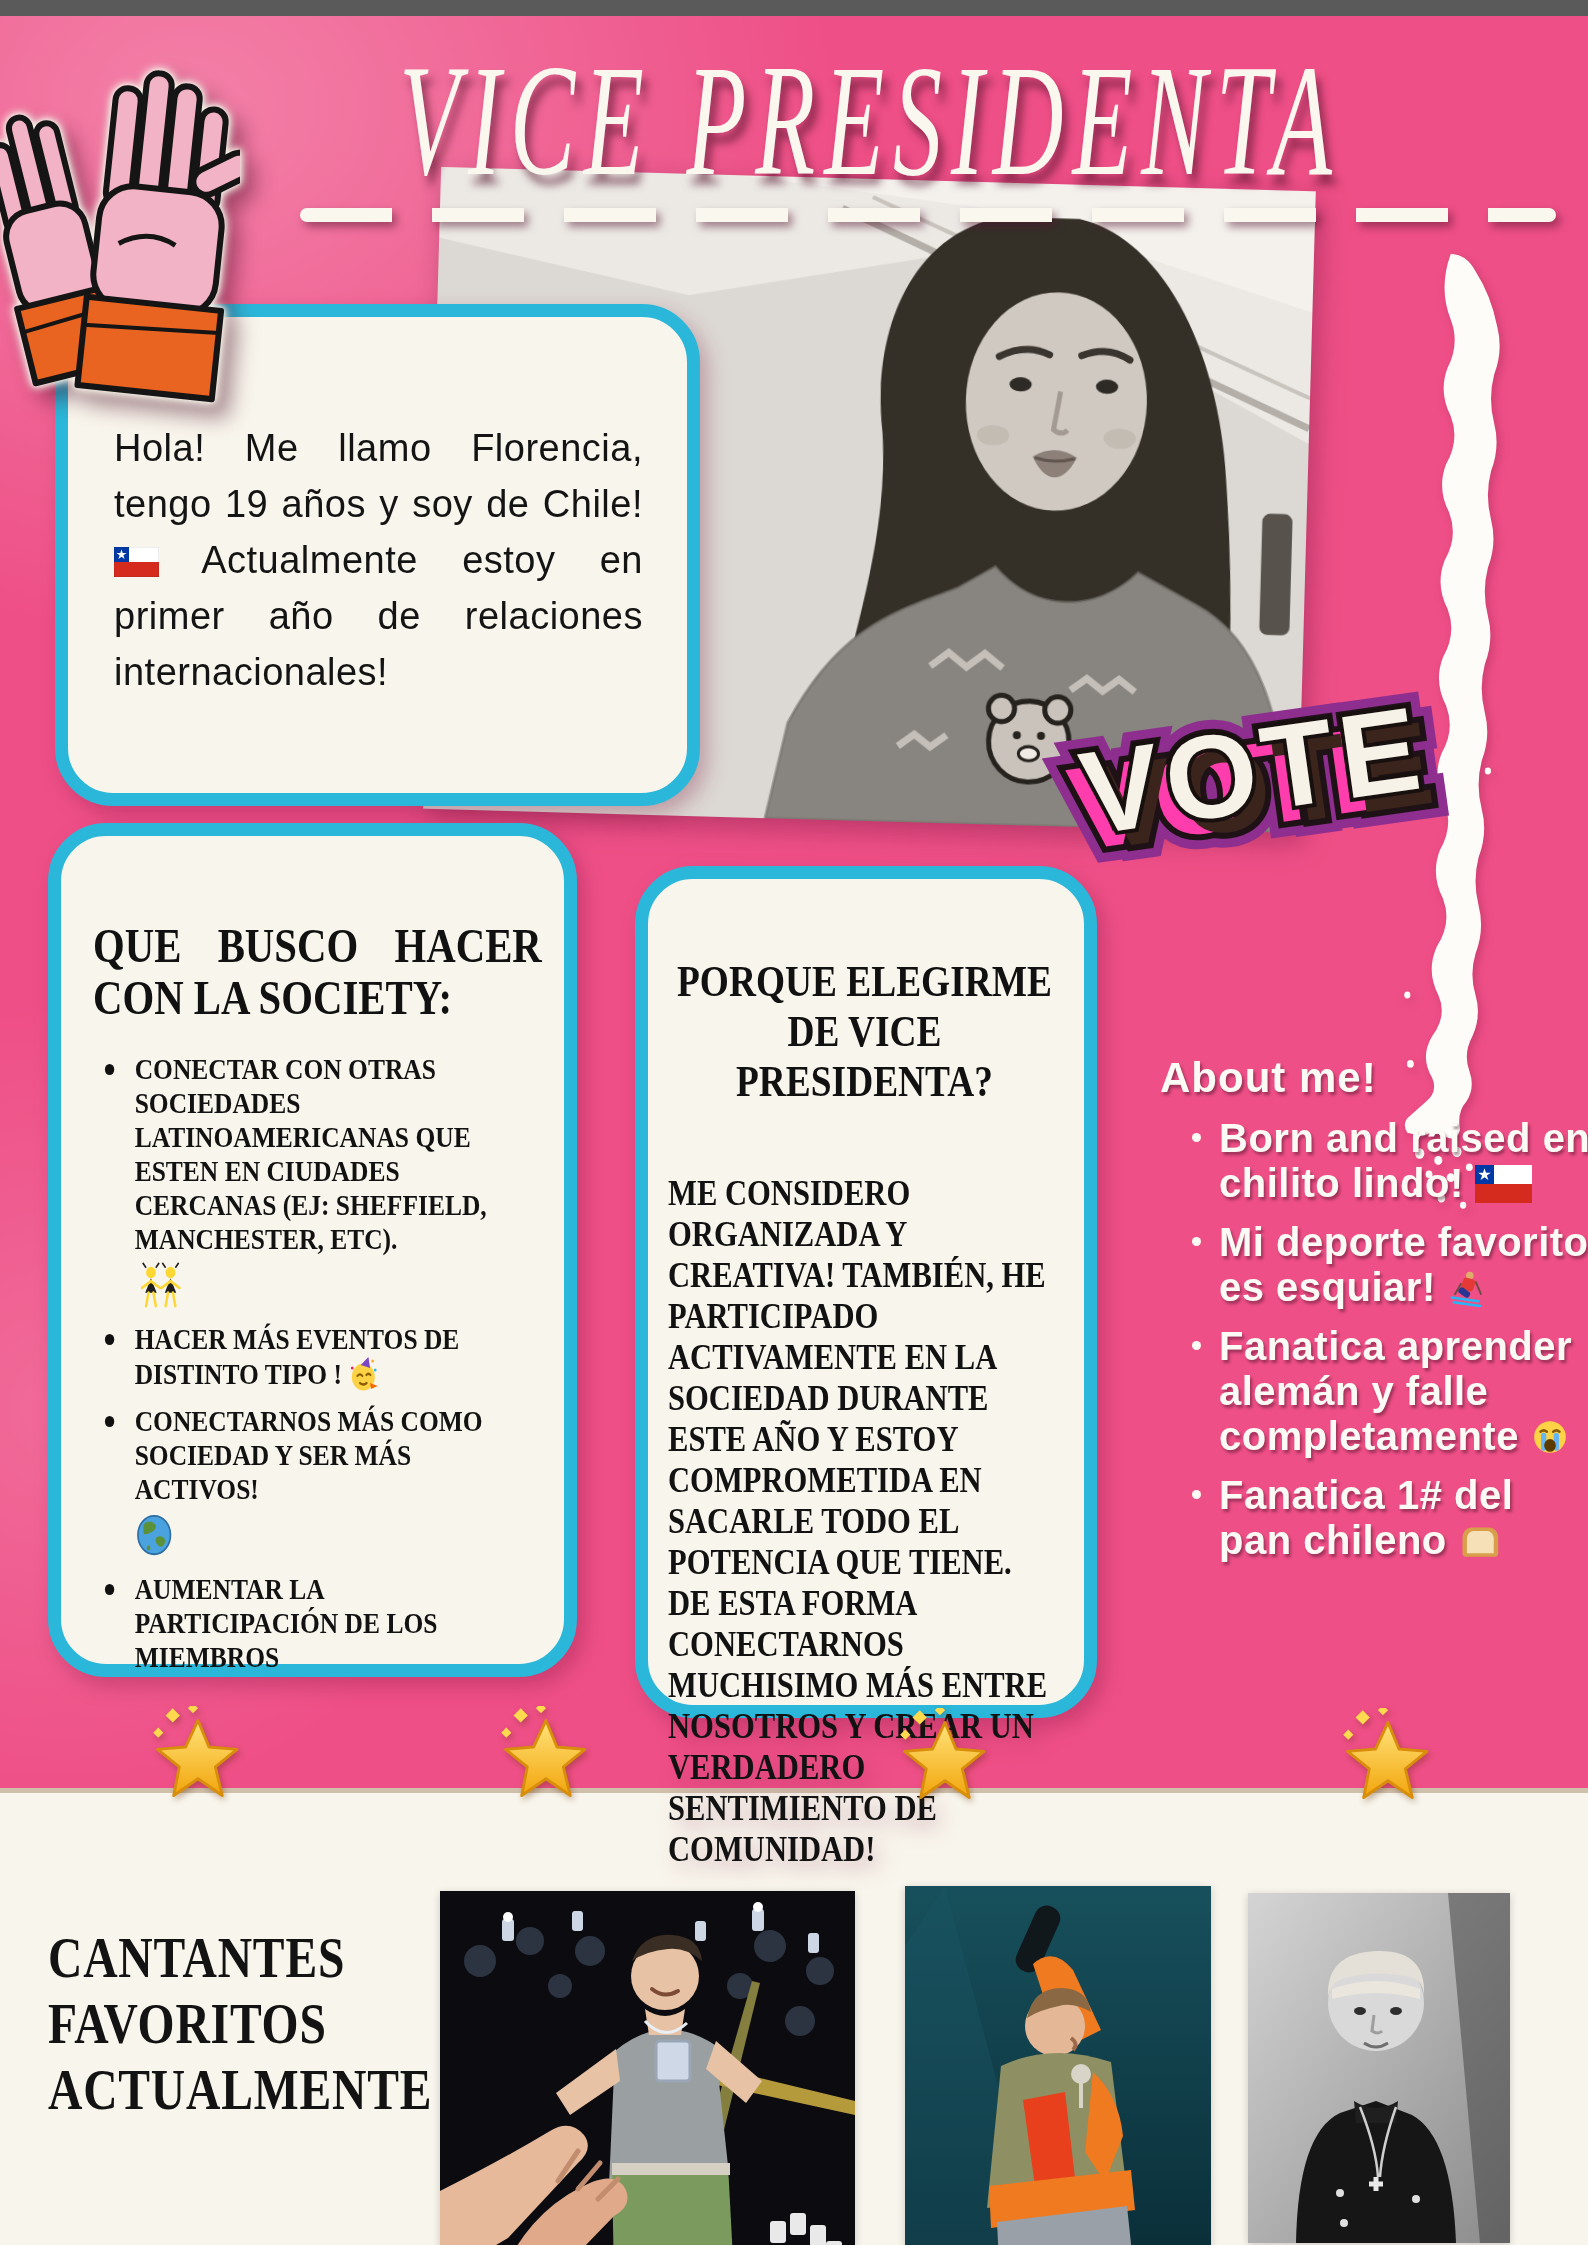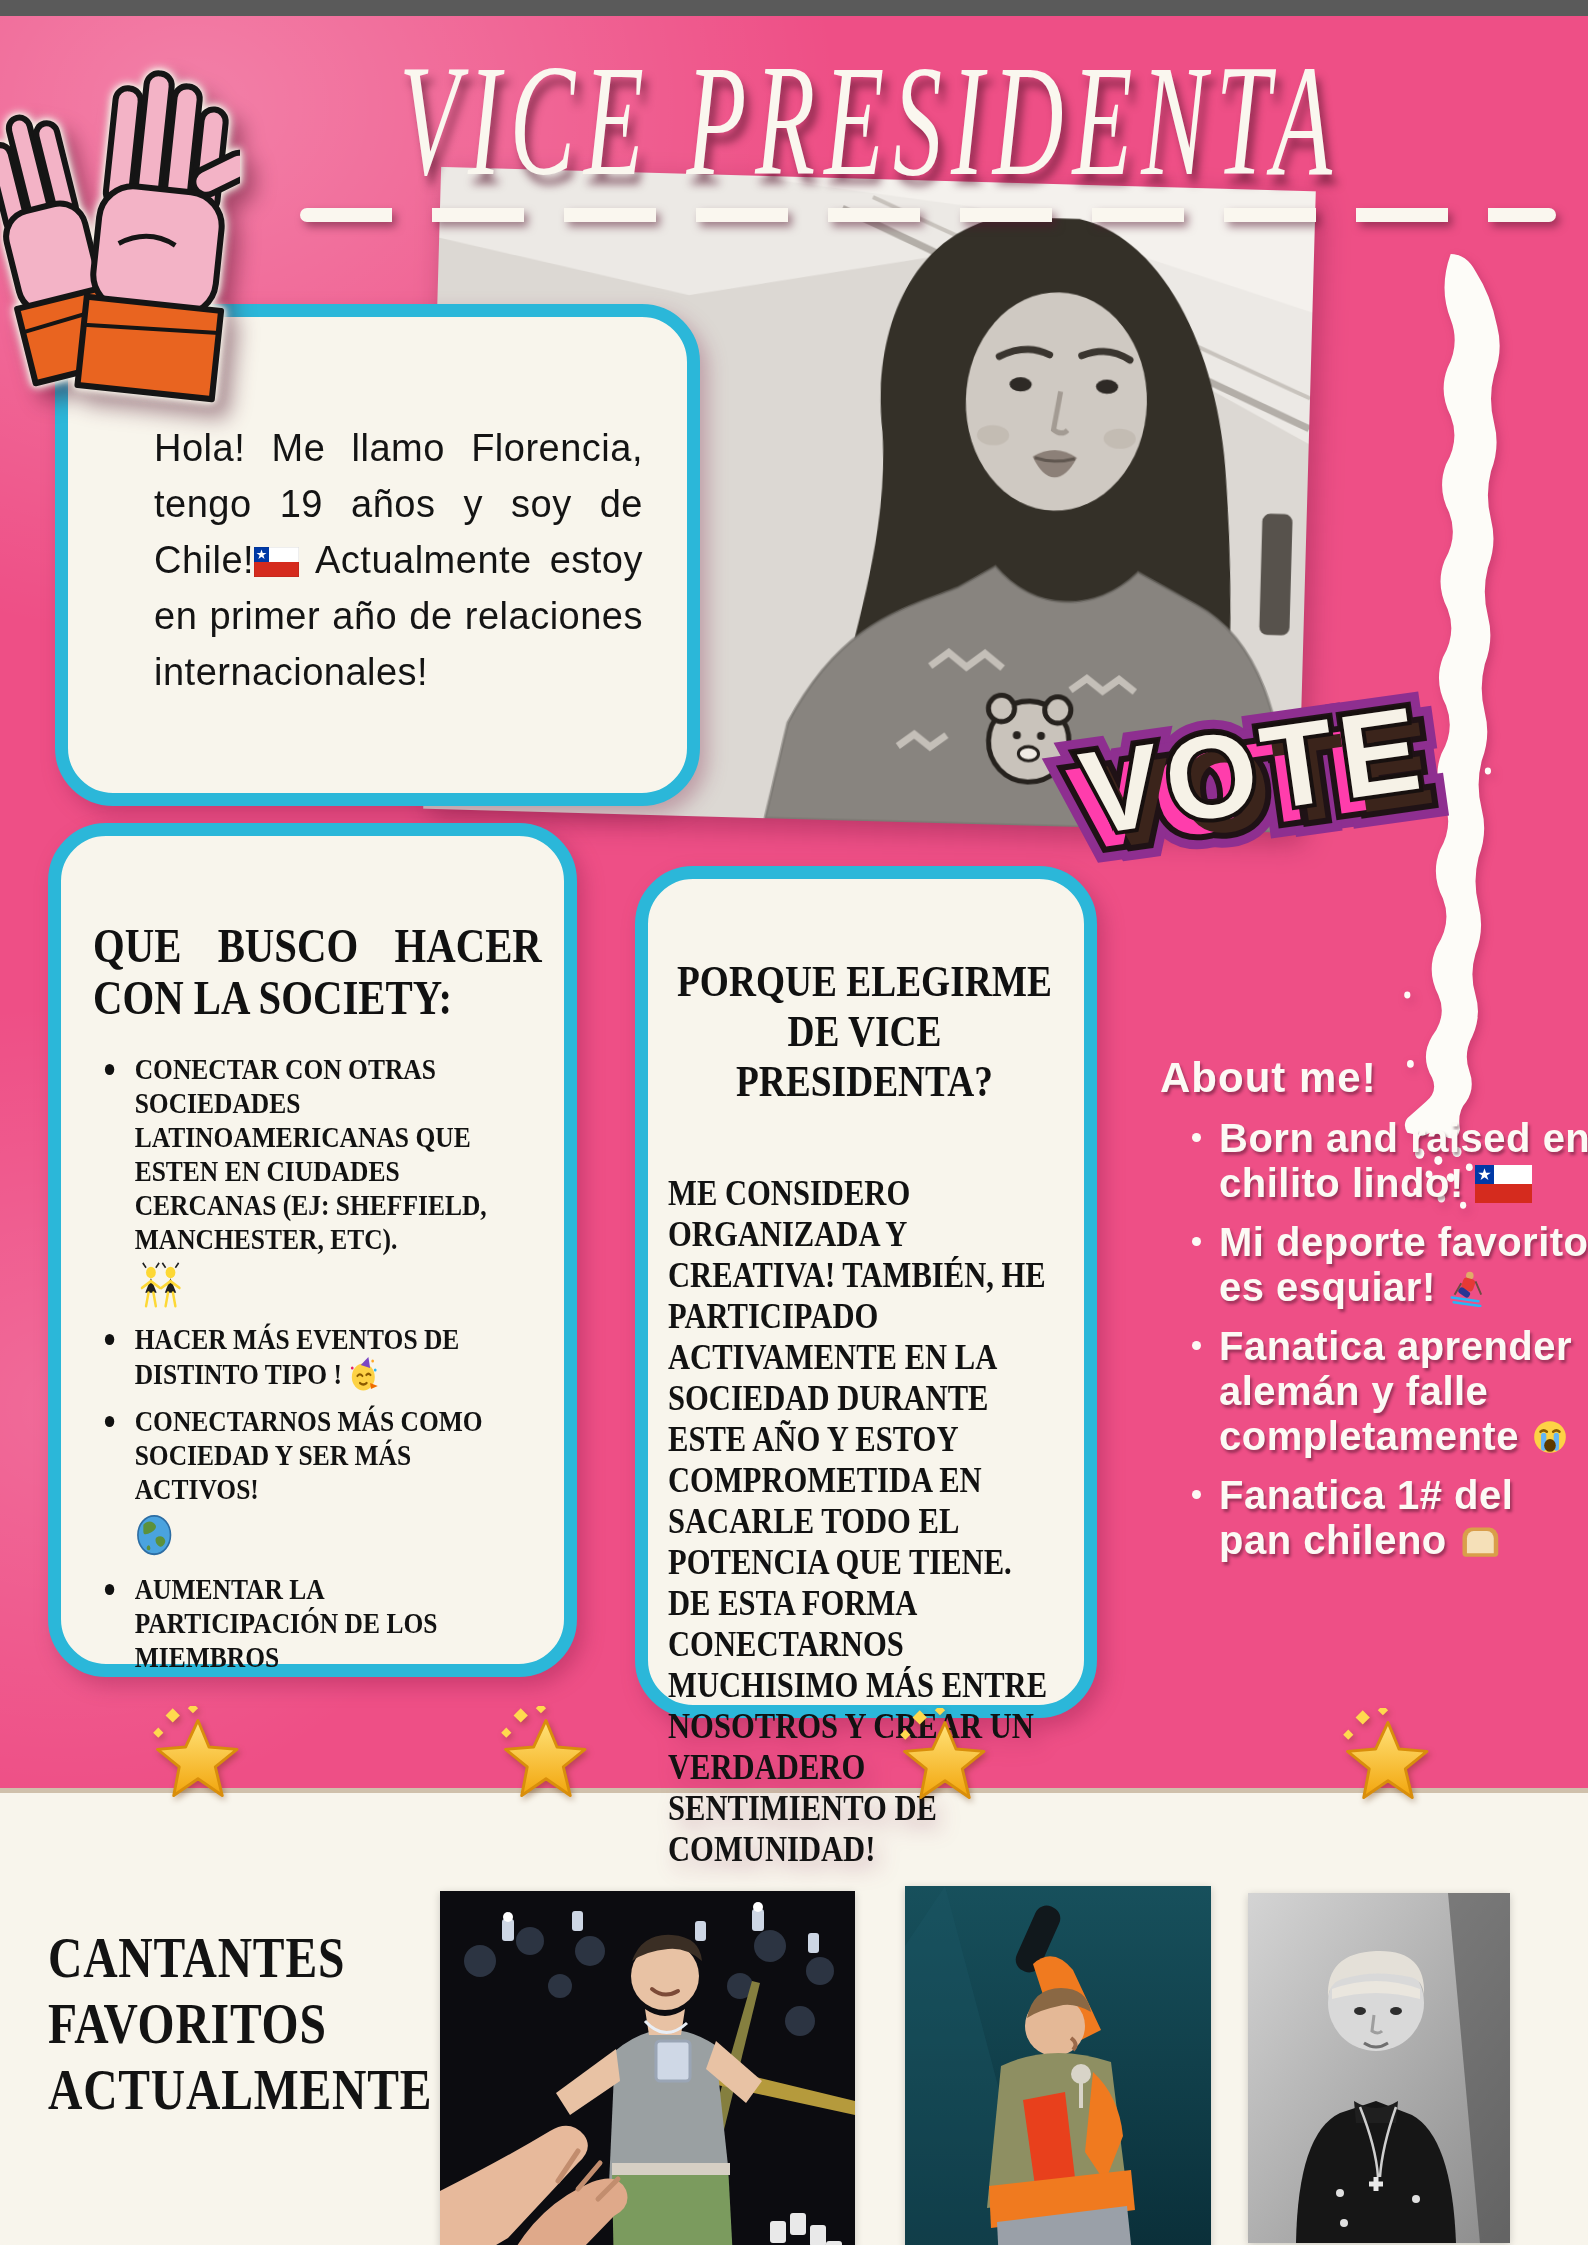--- a/index.html
+++ b/index.html
@@ -21,21 +21,21 @@
   }
   .title-underline{
     position:absolute;left:300px;top:192px;width:1256px;height:14px;z-index:4;
     background:repeating-linear-gradient(90deg,#faf7ef 0 92px,transparent 92px 132px);
     filter:drop-shadow(4px 5px 4px rgba(82,20,44,.5));
     border-radius:7px;
   }
   
   .tbox{
     position:absolute;background:#f8f5ec;border:13px solid #2bb7d9;border-radius:58px;
-    box-sizing:border-box;filter:drop-shadow(7px 9px 10px rgba(120,15,60,.30));padding-left:40px;
+    box-sizing:border-box;filter:drop-shadow(7px 9px 10px rgba(120,15,60,.30));
   }
   .narrow{transform:scaleX(.85);transform-origin:left top;width:117.6%;}
   
   .intro-box{left:55px;top:288px;width:645px;height:502px;z-index:3;display:flex;align-items:center;}
   .intro-text{
     padding:10px 44px 0 46px;font-size:38px;line-height:56px;color:#141414;
     text-align:justify;letter-spacing:.5px;font-weight:400;
   }
   
   .main-photo{position:absolute;left:432px;top:163px;width:875px;height:642px;z-index:1;

